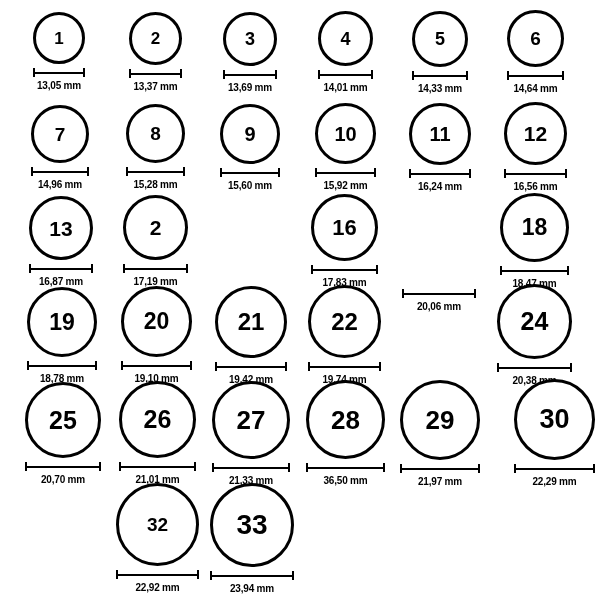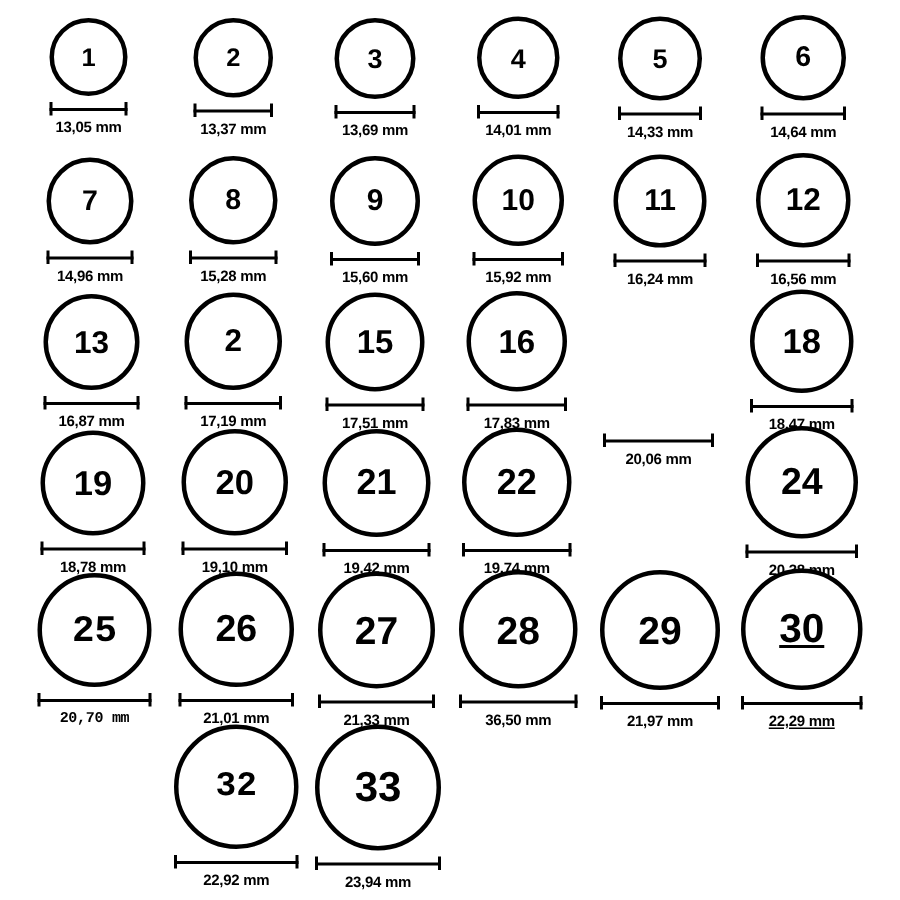--- a/index.html
+++ b/index.html
@@ -224,31 +224,20 @@
       <div class="ring-circle" style="width: 65px; height: 65px;">
         <span class="ring-number" style="font-size: 21px;">2</span>
       </div>
       <div class="measure" style="width: 65px;">
         <div class="bar"></div>
         <div class="tick-left"></div>
         <div class="tick-right"></div>
       </div>
       <div class="ring-label">17,19 mm</div>
     </div>
-    <div class="ring-cell" style="left: 217px; top: 195px; width: 66px;">
-      <div class="ring-circle" style="width: 66px; height: 66px;">
-        <span class="ring-number" style="font-size: 22px;">15</span>
-      </div>
-      <div class="measure" style="width: 66px;">
-        <div class="bar"></div>
-        <div class="tick-left"></div>
-        <div class="tick-right"></div>
-      </div>
-      <div class="ring-label">17,51 mm</div>
-    </div>
     <div class="ring-cell" style="left: 311px; top: 194px; width: 67px;">
       <div class="ring-circle" style="width: 67px; height: 67px;">
         <span class="ring-number" style="font-size: 22px;">16</span>
       </div>
       <div class="measure" style="width: 67px;">
         <div class="bar"></div>
         <div class="tick-left"></div>
         <div class="tick-right"></div>
       </div>
       <div class="ring-label">17,83 mm</div>
@@ -320,21 +309,21 @@
       <div class="ring-circle" style="width: 75px; height: 75px;">
         <span class="ring-number" style="font-size: 25px;">24</span>
       </div>
       <div class="measure" style="width: 75px;">
         <div class="bar"></div>
         <div class="tick-left"></div>
         <div class="tick-right"></div>
       </div>
       <div class="ring-label">20,38 mm</div>
     </div>
-    <div class="ring-cell" style="left: 25px; top: 382px; width: 76px; font-family: Liberation Mono, monospace;">
+    <div class="ring-cell" style="left: 25px; top: 382px; width: 76px;">
       <div class="ring-circle" style="width: 76px; height: 76px;">
         <span class="ring-number" style="font-size: 25px;">25</span>
       </div>
       <div class="measure" style="width: 76px;">
         <div class="bar"></div>
         <div class="tick-left"></div>
         <div class="tick-right"></div>
       </div>
       <div class="ring-label">20,70 mm</div>
     </div>
@@ -375,34 +364,34 @@
       <div class="ring-circle" style="width: 80px; height: 80px;">
         <span class="ring-number" style="font-size: 26px;">29</span>
       </div>
       <div class="measure" style="width: 80px;">
         <div class="bar"></div>
         <div class="tick-left"></div>
         <div class="tick-right"></div>
       </div>
       <div class="ring-label">21,97 mm</div>
     </div>
-    <div class="ring-cell" style="left: 494px; top: 379px; width: 81px; text-decoration: underline;">
+    <div class="ring-cell" style="left: 514px; top: 379px; width: 81px;">
       <div class="ring-circle" style="width: 81px; height: 81px;">
         <span class="ring-number" style="font-size: 27px;">30</span>
       </div>
       <div class="measure" style="width: 81px;">
         <div class="bar"></div>
         <div class="tick-left"></div>
         <div class="tick-right"></div>
       </div>
       <div class="ring-label">22,29 mm</div>
     </div>
     <div class="ring-cell" style="left: 116px; top: 483px; width: 83px;">
       <div class="ring-circle" style="width: 83px; height: 83px;">
-        <span class="ring-number" style="font-size: 23px; font-family: Liberation Mono, monospace;">32</span>
+        <span class="ring-number" style="font-size: 19px;">32</span>
       </div>
       <div class="measure" style="width: 83px;">
         <div class="bar"></div>
         <div class="tick-left"></div>
         <div class="tick-right"></div>
       </div>
       <div class="ring-label">22,92 mm</div>
     </div>
     <div class="ring-cell" style="left: 210px; top: 483px; width: 84px;">
       <div class="ring-circle" style="width: 84px; height: 84px;">

